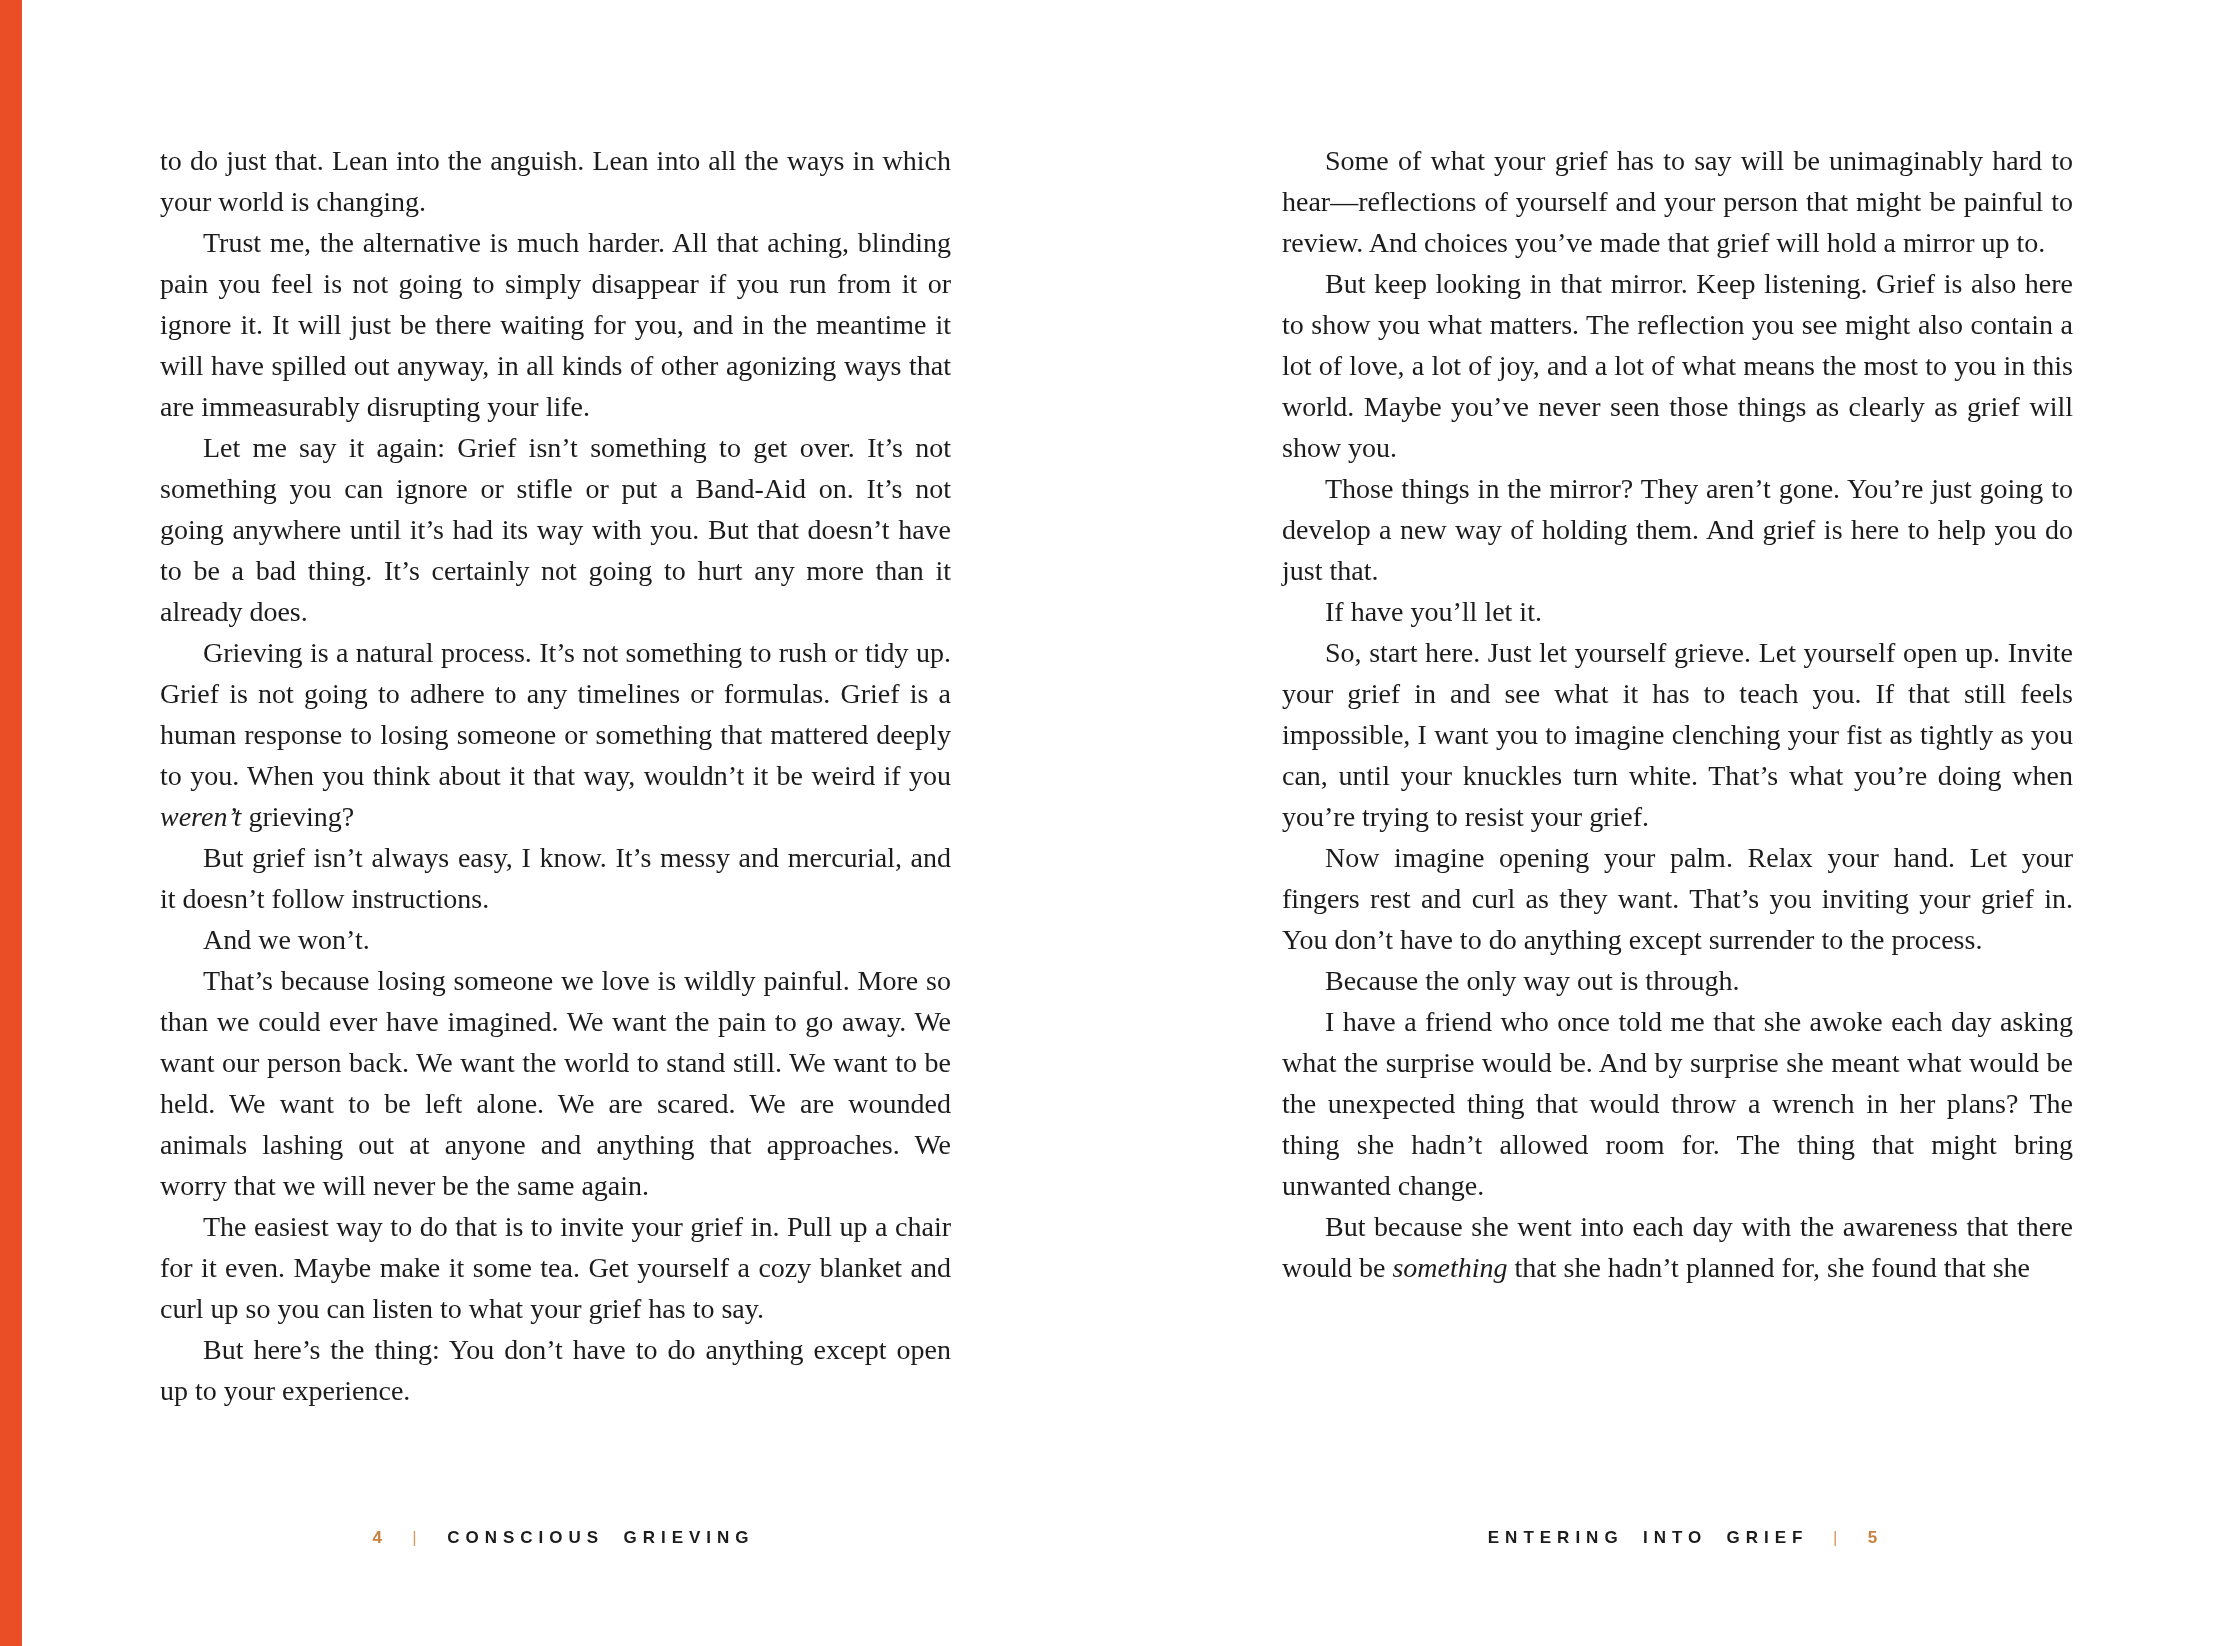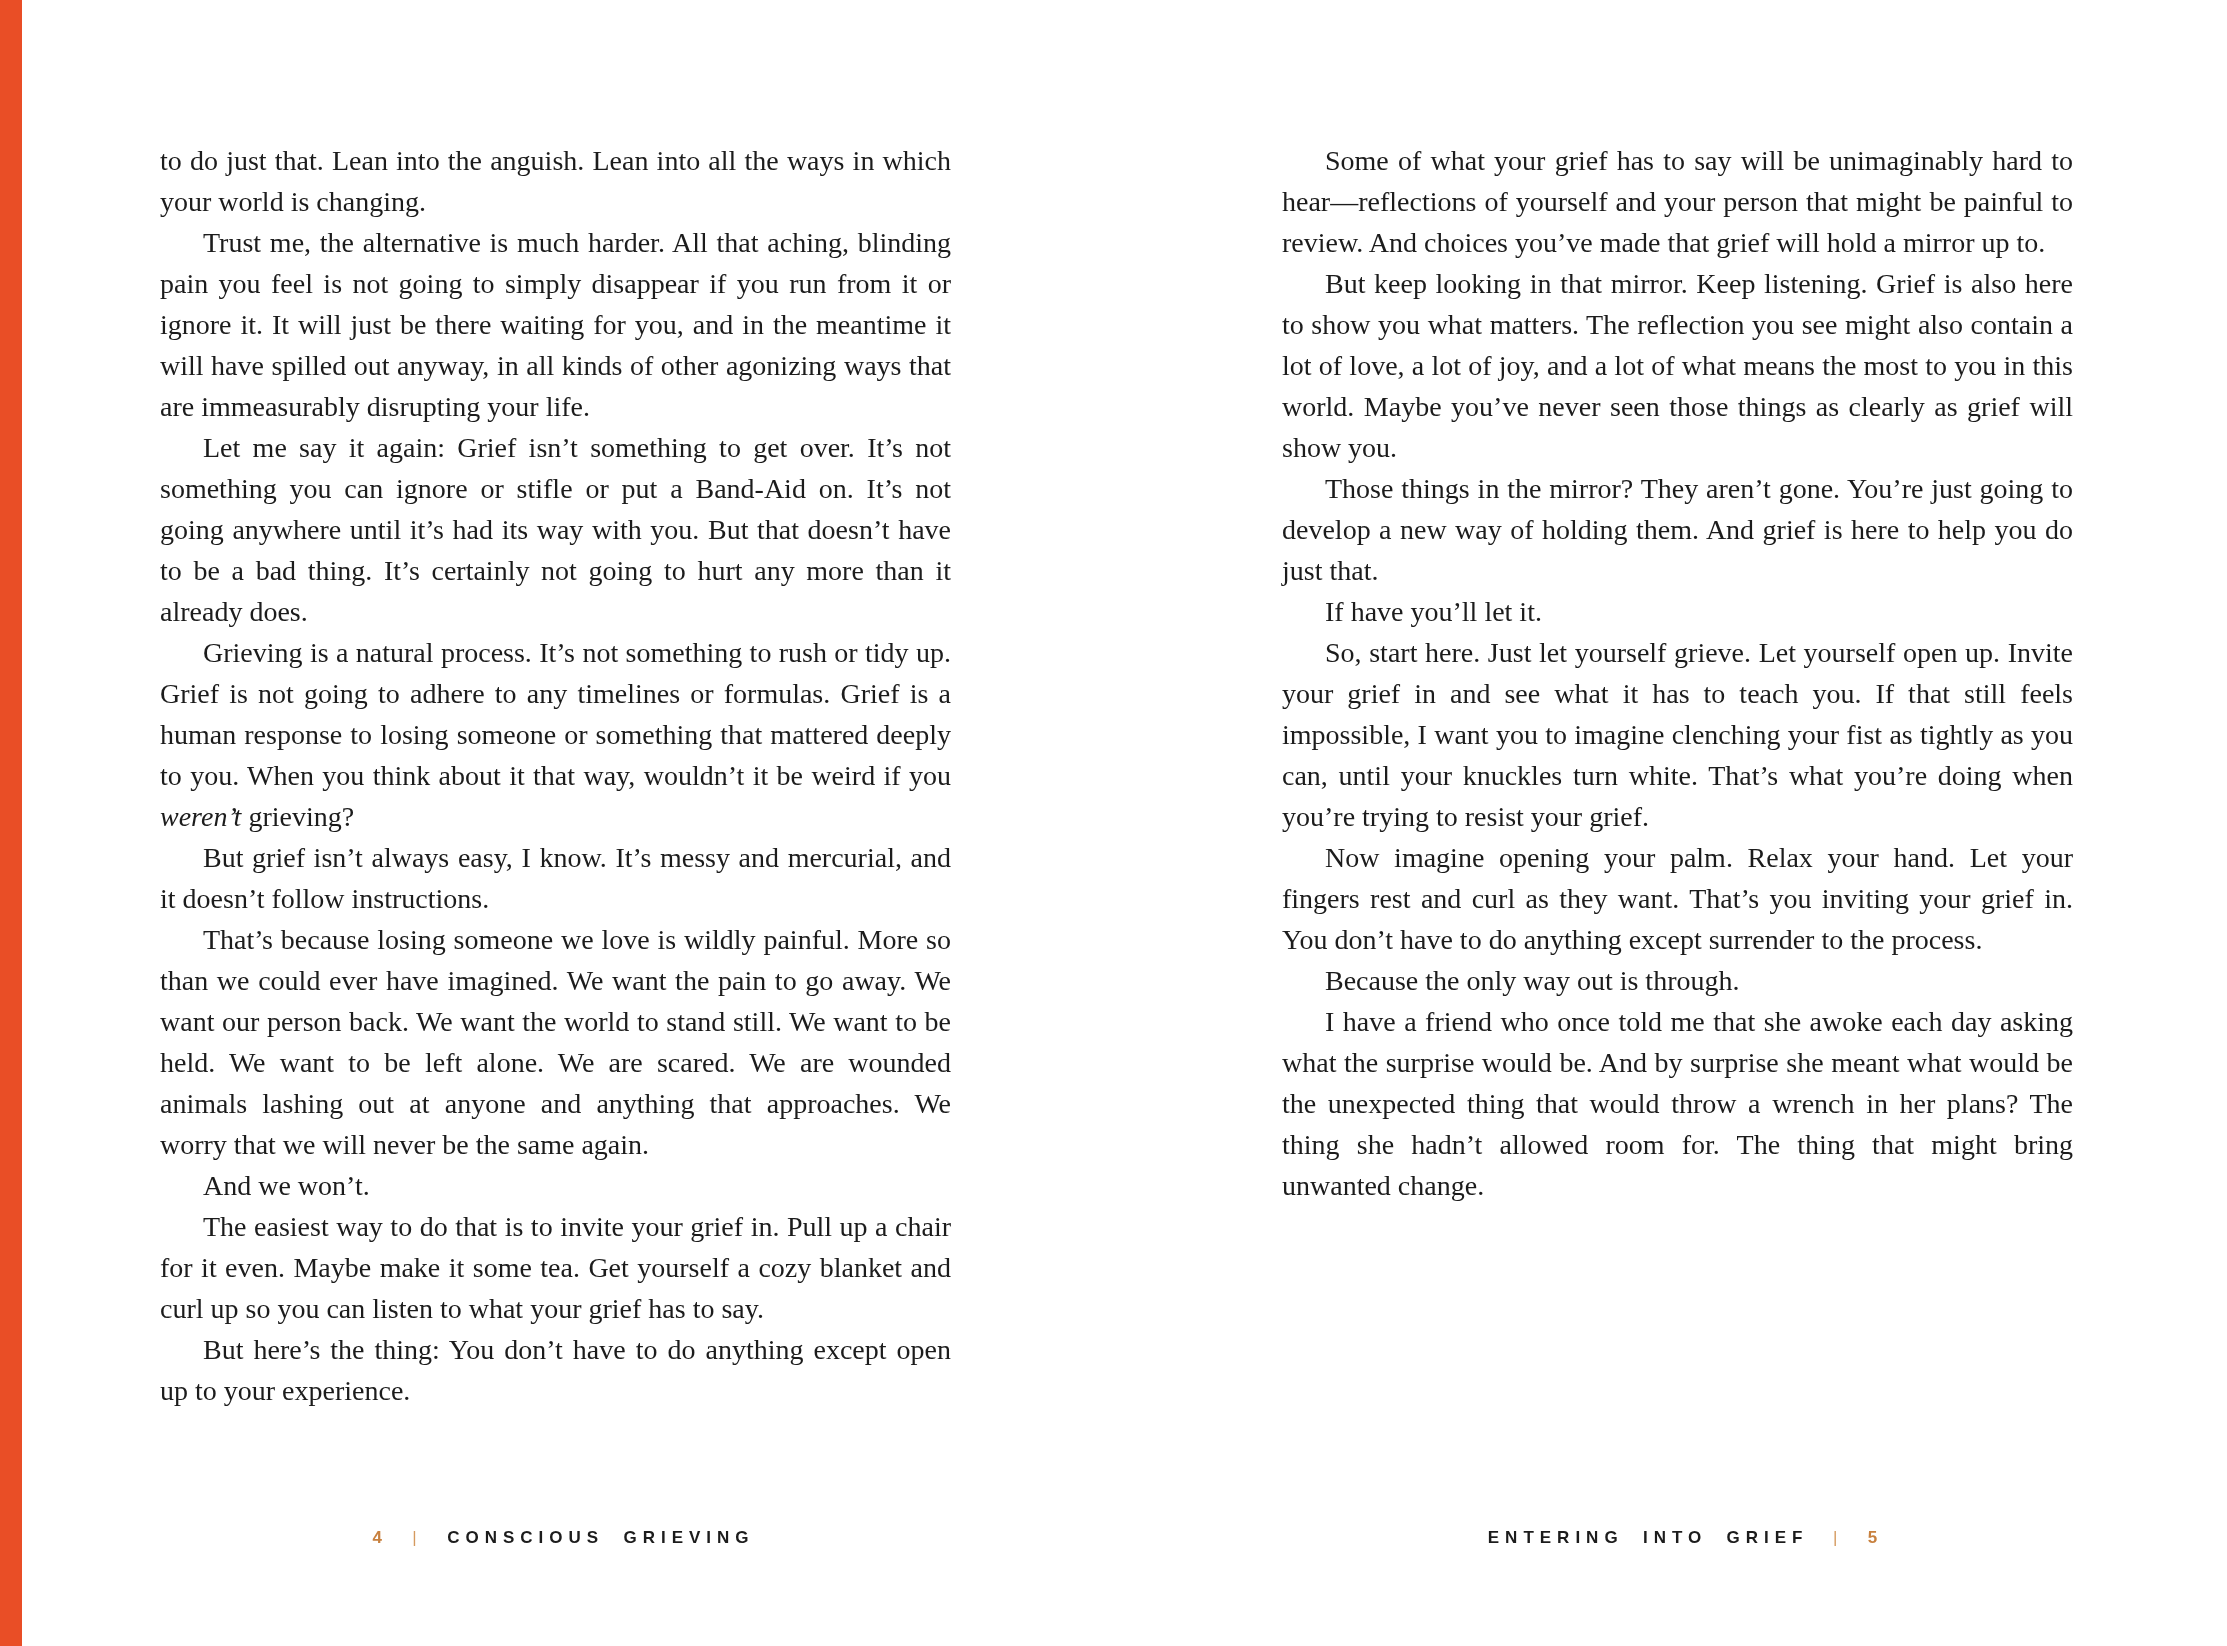--- a/index.html
+++ b/index.html
@@ -84,42 +84,43 @@
 
   <div class="spine-bar"></div>
 
   <section class="page page-left">
     <div class="text-block" id="left-text">
         <p>to do just that. Lean into the anguish. Lean into all the ways in which your world is changing.</p>
         <p class="indent">Trust me, the alternative is much harder. All that aching, blinding pain you feel is not going to simply disappear if you run from it or ignore it. It will just be there waiting for you, and in the meantime it will have spilled out anyway, in all kinds of other agonizing ways that are immeasurably disrupting your life.</p>
         <p class="indent">Let me say it again: Grief isn’t something to get over. It’s not something you can ignore or stifle or put a Band-Aid on. It’s not going anywhere until it’s had its way with you. But that doesn’t have to be a bad thing. It’s certainly not going to hurt any more than it already does.</p>
         <p class="indent">Grieving is a natural process. It’s not something to rush or tidy up. Grief is not going to adhere to any timelines or formulas. Grief is a human response to losing someone or something that mattered deeply to you. When you think about it that way, wouldn’t it be weird if you <em>weren’t</em> grieving?</p>
         <p class="indent">But grief isn’t always easy, I know. It’s messy and mercurial, and it doesn’t follow instructions.</p>
+        <p class="indent">And we won’t.</p>
         <p class="indent">That’s because losing someone we love is wildly painful. More so than we could ever have imagined. We want the pain to go away. We want our person back. We want the world to stand still. We want to be held. We want to be left alone. We are scared. We are wounded animals lashing out at anyone and anything that approaches. We worry that we will never be the same again.</p>
-        <p class="indent">And we won’t.</p>
         <p class="indent">The easiest way to do that is to invite your grief in. Pull up a chair for it even. Maybe make it some tea. Get yourself a cozy blanket and curl up so you can listen to what your grief has to say.</p>
         <p class="indent">But here’s the thing: You don’t have to do anything except open up to your experience.</p>
       </div>
     <footer class="page-footer">
       <span class="folio">4</span>
       <span class="sep">|</span>
       <span class="running-head">CONSCIOUS GRIEVING</span>
     </footer>
   </section>
 
   <section class="page page-right">
     <div class="text-block" id="right-text">
         <p class="indent">Some of what your grief has to say will be unimaginably hard to hear—reflections of yourself and your person that might be painful to review. And choices you’ve made that grief will hold a mirror up to.</p>
         <p class="indent">But keep looking in that mirror. Keep listening. Grief is also here to show you what matters. The reflection you see might also contain a lot of love, a lot of joy, and a lot of what means the most to you in this world. Maybe you’ve never seen those things as clearly as grief will show you.</p>
         <p class="indent">Those things in the mirror? They aren’t gone. You’re just going to develop a new way of holding them. And grief is here to help you do just that.</p>
         <p class="indent">If have you’ll let it.</p>
         <p class="indent">So, start here. Just let yourself grieve. Let yourself open up. Invite your grief in and see what it has to teach you. If that still feels impossible, I want you to imagine clenching your fist as tightly as you can, until your knuckles turn white. That’s what you’re doing when you’re trying to resist your grief.</p>
         <p class="indent">Now imagine opening your palm. Relax your hand. Let your fingers rest and curl as they want. That’s you inviting your grief in. You don’t have to do anything except surrender to the process.</p>
         <p class="indent">Because the only way out is through.</p>
         <p class="indent">I have a friend who once told me that she awoke each day asking what the surprise would be. And by surprise she meant what would be the unexpected thing that would throw a wrench in her plans? The thing she hadn’t allowed room for. The thing that might bring unwanted change.</p>
+        <p class="indent">But because she went into each day with the awareness that there would be <em>something</em> that she hadn’t planned for, she found that she</p>
       </div>
     <footer class="page-footer">
       <span class="running-head">ENTERING INTO GRIEF</span>
       <span class="sep">|</span>
       <span class="folio">5</span>
     </footer>
   </section>
 
 </div>
 

